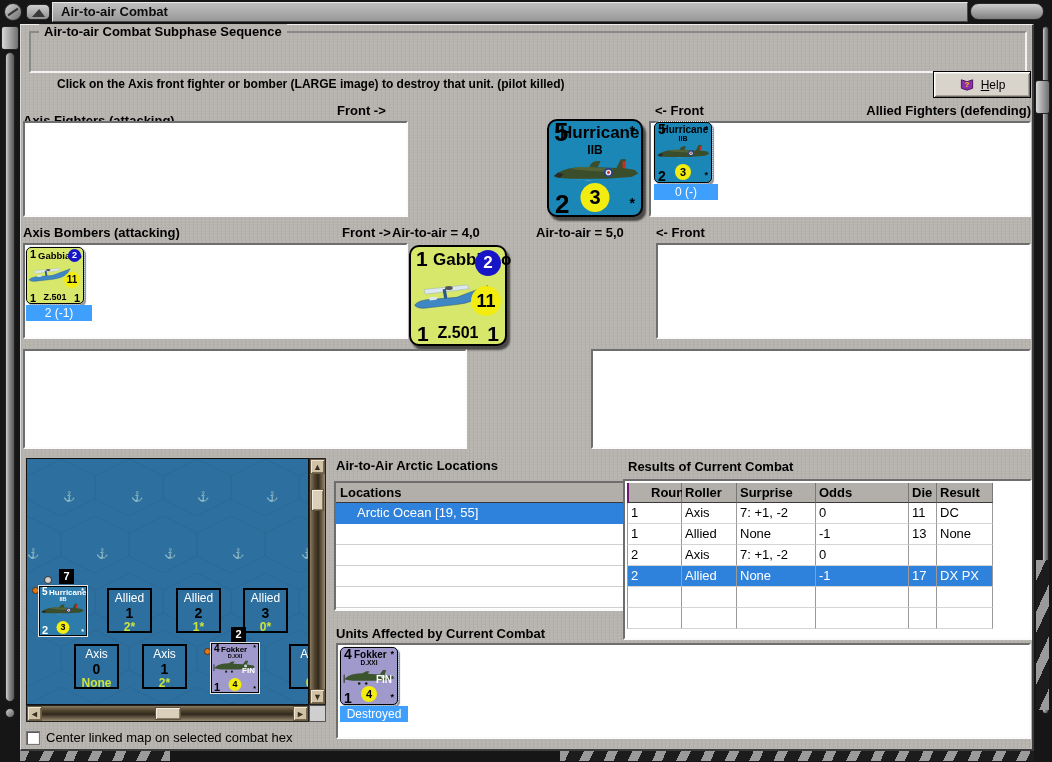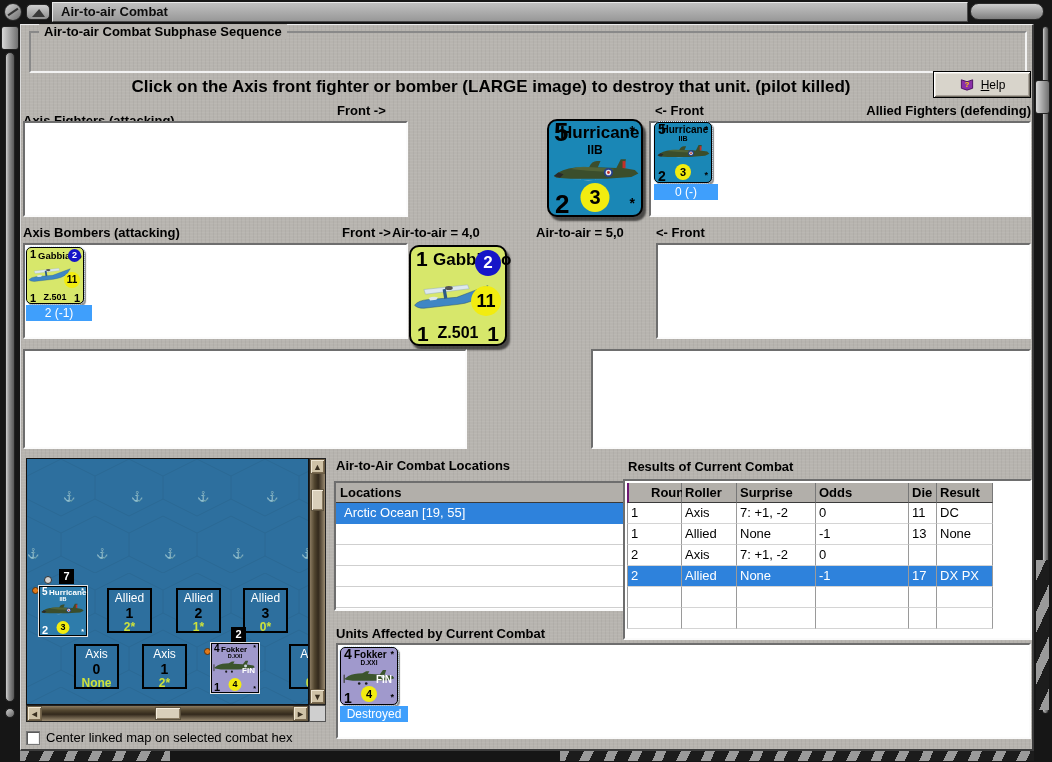--- a/index.html
+++ b/index.html
@@ -33,22 +33,22 @@
                      repeating-linear-gradient(90deg,rgba(0,0,0,.04) 0 1px,transparent 1px 4px);
     border-top:1px solid #ececec;border-left:1px solid #dcdcdc;border-right:2px solid #3c3c3c;border-bottom:2px solid #3c3c3c;}
 
   .groupbox{position:absolute;left:8px;top:6px;width:998px;height:42px;
     border:2px solid;border-color:#898989 #f2f2f2 #f2f2f2 #898989;}
   .groupbox .gb-label{position:absolute;left:8px;top:-9px;background:#b7b4af;padding:0 5px;
     font-weight:bold;font-size:13px;}
   .steps{position:absolute;left:12px;right:12px;top:14px;display:flex;justify-content:space-between;
     font-size:13px;color:#141414;}
 
-  .instruction{position:absolute;left:36px;top:52px;width:868px;text-align:center;
-    font-weight:bold;font-size:17px;}
+  .instruction{position:absolute;left:36px;top:52px;width:868px;text-align:left;
+    font-weight:bold;font-size:12px;}
   .btn{background:#d8d4cb;border:1px solid #000;
     box-shadow:inset 1px 1px 0 #fff,inset -1px -1px 0 #6f6a60,inset 2px 2px 0 #ebe7df,inset -2px -2px 0 #a8a299;
     display:flex;align-items:center;justify-content:center;font-size:12px;cursor:default;}
   .btn-label::first-letter{text-decoration:underline;}
   .help-btn{position:absolute;left:912px;top:46px;width:98px;height:27px;gap:6px;}
   .chart-btn{position:absolute;left:878px;top:427px;width:132px;height:27px;font-size:11px;}
 
   .rowlabel{position:absolute;font-weight:bold;font-size:13px;white-space:nowrap;}
   .sunk{position:absolute;background:#fff;border:2px solid;border-color:#6e6e6e #fbfbfb #fbfbfb #6e6e6e;}
 
@@ -139,21 +139,21 @@
 
   .checkline{position:absolute;left:5px;top:705px;display:flex;align-items:center;gap:6px;font-size:13px;}
   .checkbox{width:14px;height:14px;background:#fff;border:1px solid #777;
     box-shadow:inset 1px 1px 0 #5a5a5a,inset -1px -1px 0 #efefef;}
 
   
   .listbox{position:absolute;left:313px;top:456px;width:341px;height:130px;background:#fff;
     border:2px solid;border-color:#6e6e6e #fbfbfb #fbfbfb #6e6e6e;}
   .list-header{height:20px;background:#b2afaa;border-bottom:1px solid #3a3a3a;border-right:1px solid #888;
     font-weight:bold;font-size:13px;line-height:19px;padding-left:4px;}
-  .list-row{height:21px;font-size:13px;line-height:20px;padding-left:8px;border-bottom:1px solid #cfcfcf;}
+  .list-row{height:21px;font-size:13px;line-height:20px;padding-left:21px;border-bottom:1px solid #cfcfcf;}
   .list-row.sel{background:#2e82dc;color:#fff;border-bottom-color:#2e82dc;}
 
   .tablebox{position:absolute;left:602px;top:454px;width:409px;height:161px;background:#fff;
     border:2px solid;border-color:#6e6e6e #fbfbfb #fbfbfb #6e6e6e;}
   .tgrid{position:absolute;left:2px;top:2px;}
   .trow{display:grid;grid-template-columns:55px 55px 79px 93px 28px 56px;}
   .trow .th{height:20px;background:#b2afaa;border-bottom:1px solid #3a3a3a;border-right:1px solid #777;
     font-weight:bold;font-size:13px;line-height:19px;padding-left:3px;}
   .trow .th:first-child{border-left:2px solid #701a75;padding-left:22px;}
   .trow .td{height:21px;font-size:13px;line-height:20px;padding-left:3px;
@@ -400,21 +400,21 @@
         <div class="sb-btn" style="right:0;top:0;">►</div>
       </div>
       <div class="sb-corner"></div>
     </div>
 
     <div class="checkline">
       <div class="checkbox"></div>
       <span>Center linked map on selected combat hex</span>
     </div>
 
-    <div class="rowlabel" style="left:315px;top:433px;">Air-to-Air Combat Locations</div>
+    <div class="rowlabel" style="left:315px;top:433px;">Air-to-Air Arctic Locations</div>
     <div class="listbox">
       <div class="list-header">Locations</div>
       <div class="list-row sel">Arctic Ocean [19, 55]</div>
       <div class="list-row"></div>
       <div class="list-row"></div>
       <div class="list-row"></div>
       <div class="list-row"></div>
     </div>
 
     <div class="rowlabel" style="left:607px;top:434px;">Results of Current Combat</div>

